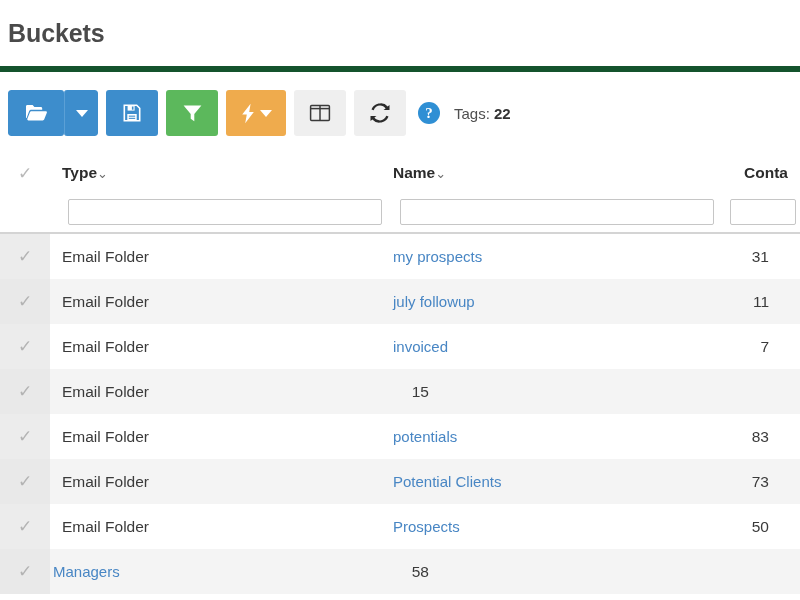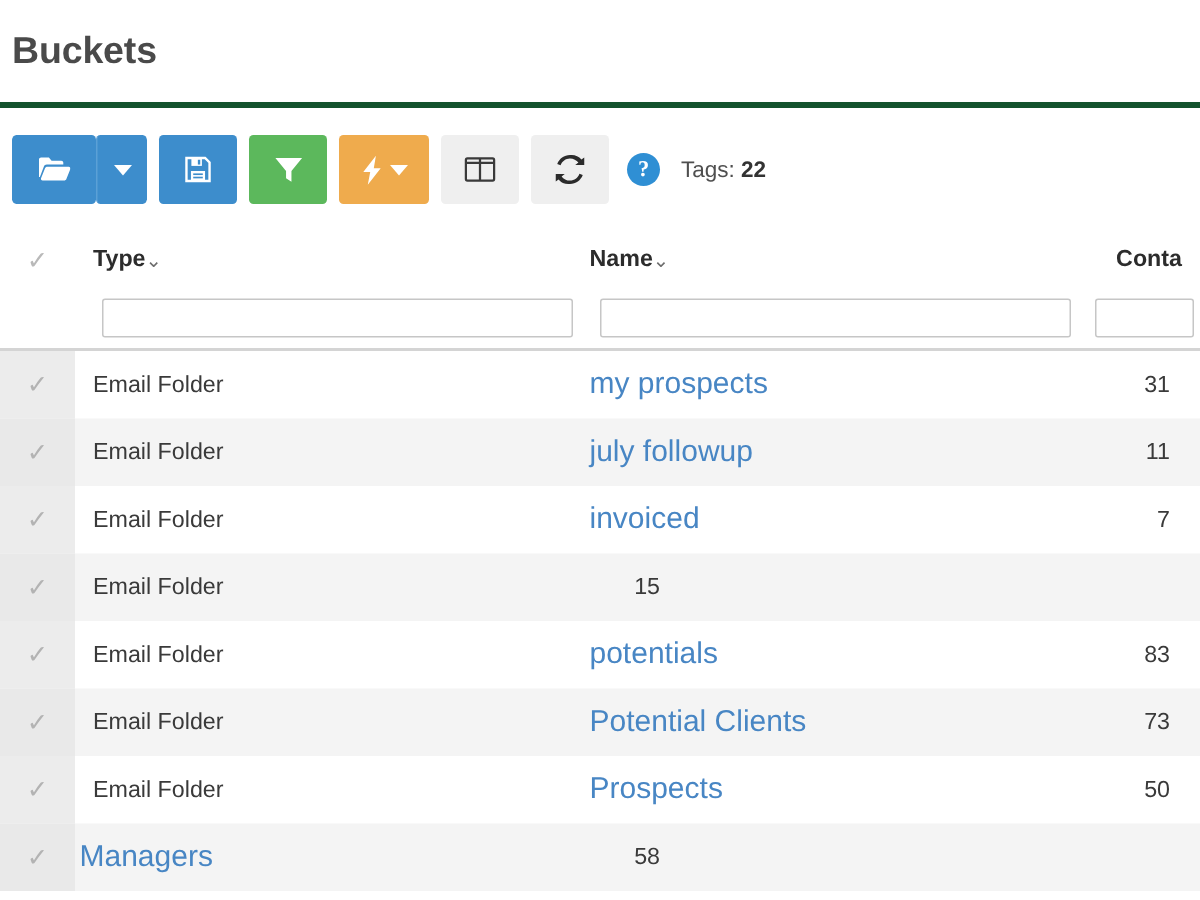--- a/index.html
+++ b/index.html
@@ -8,21 +8,21 @@
     width: 800px; height: 600px;
     overflow: hidden;
     background: #ffffff;
     font-family: "Liberation Sans", sans-serif;
     -webkit-font-smoothing: antialiased;
   }
 
   
   .page-header {
     height: 72px;
-    border-bottom: 4px solid #14532d;
+    border-bottom: 6px solid #14532d;
     display: flex;
     align-items: center;
     padding-left: 8px;
     background: #fff;
   }
   .page-title {
     font-size: 25px;
     font-weight: bold;
     color: #4a4a4a;
     letter-spacing: -0.1px;
@@ -100,21 +100,21 @@
   .grid { width: 800px; position: relative; }
   .grid-row { display: flex; align-items: center; }
 
   .col-check {
     width: 50px; flex: none;
     display: flex; align-items: center; justify-content: center;
     align-self: stretch;
   }
   .col-type   { width: 340px; flex: none; padding-left: 12px; }
   .col-name   { width: 340px; flex: none; padding-left: 3px; }
-  .col-count  { width: 70px;  flex: none; text-align: right; padding-right: 20px; }
+  .col-count  { width: 70px;  flex: none; text-align: right; padding-right: 31px; }
 
   .check-glyph {
     color: #b3b3b3;
     font-size: 17px;
     line-height: 1;
   }
 
   .head-row {
     height: 38px;
     background: #fff;
@@ -167,21 +167,21 @@
     color: #3a3a3a;
   }
   .data-row.odd  { background: #ffffff; }
   .data-row.even { background: #f4f4f4; }
   .data-row .col-check { background: #ececec; }
   .data-row.even .col-check { background: #e9e9e9; }
 
   .name-link {
     color: #4886c4;
     text-decoration: none;
-    font-size: 20px;
+    font-size: 15px;
     cursor: pointer;
   }
   .count-cell { font-size: 15.5px; color: #3a3a3a; }
 
   svg { display: block; }
 </style>
 </head>
 <body>
 
 <div class="page-header">

